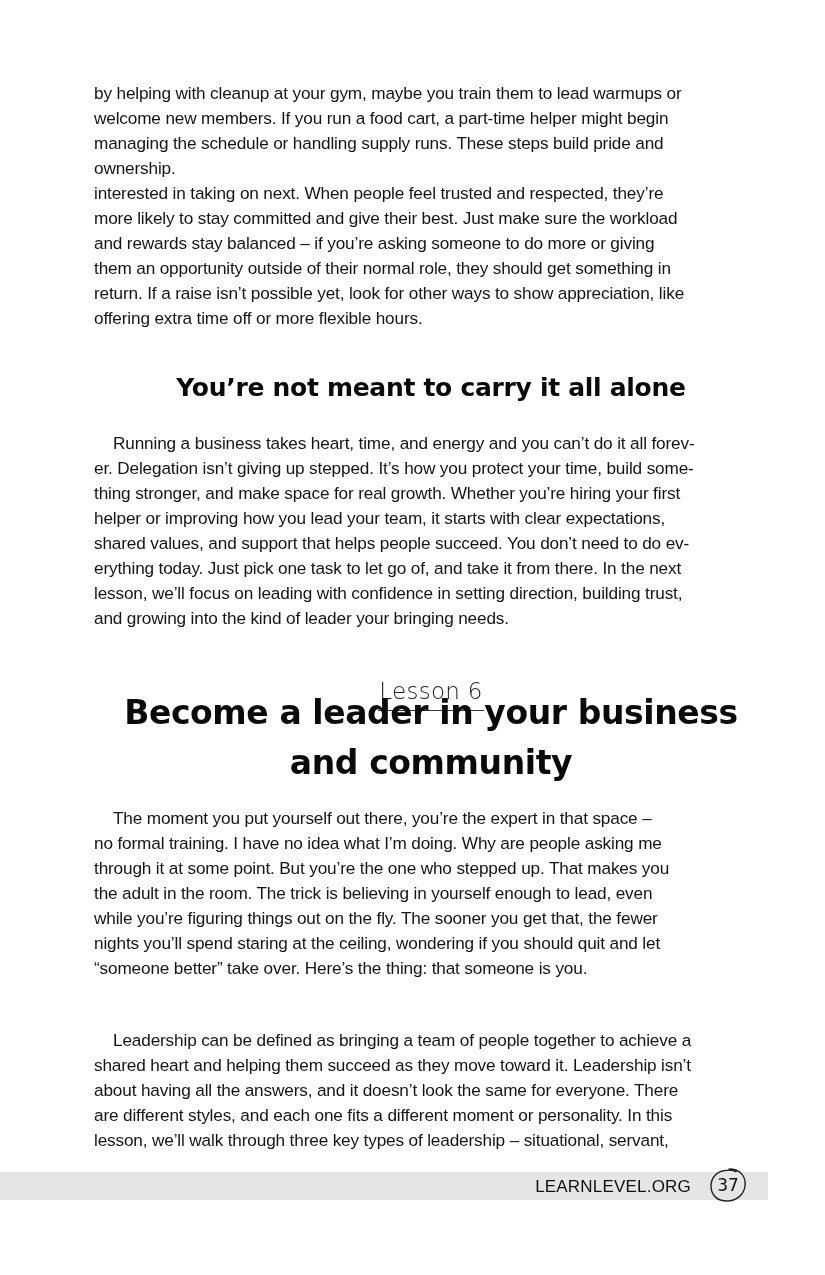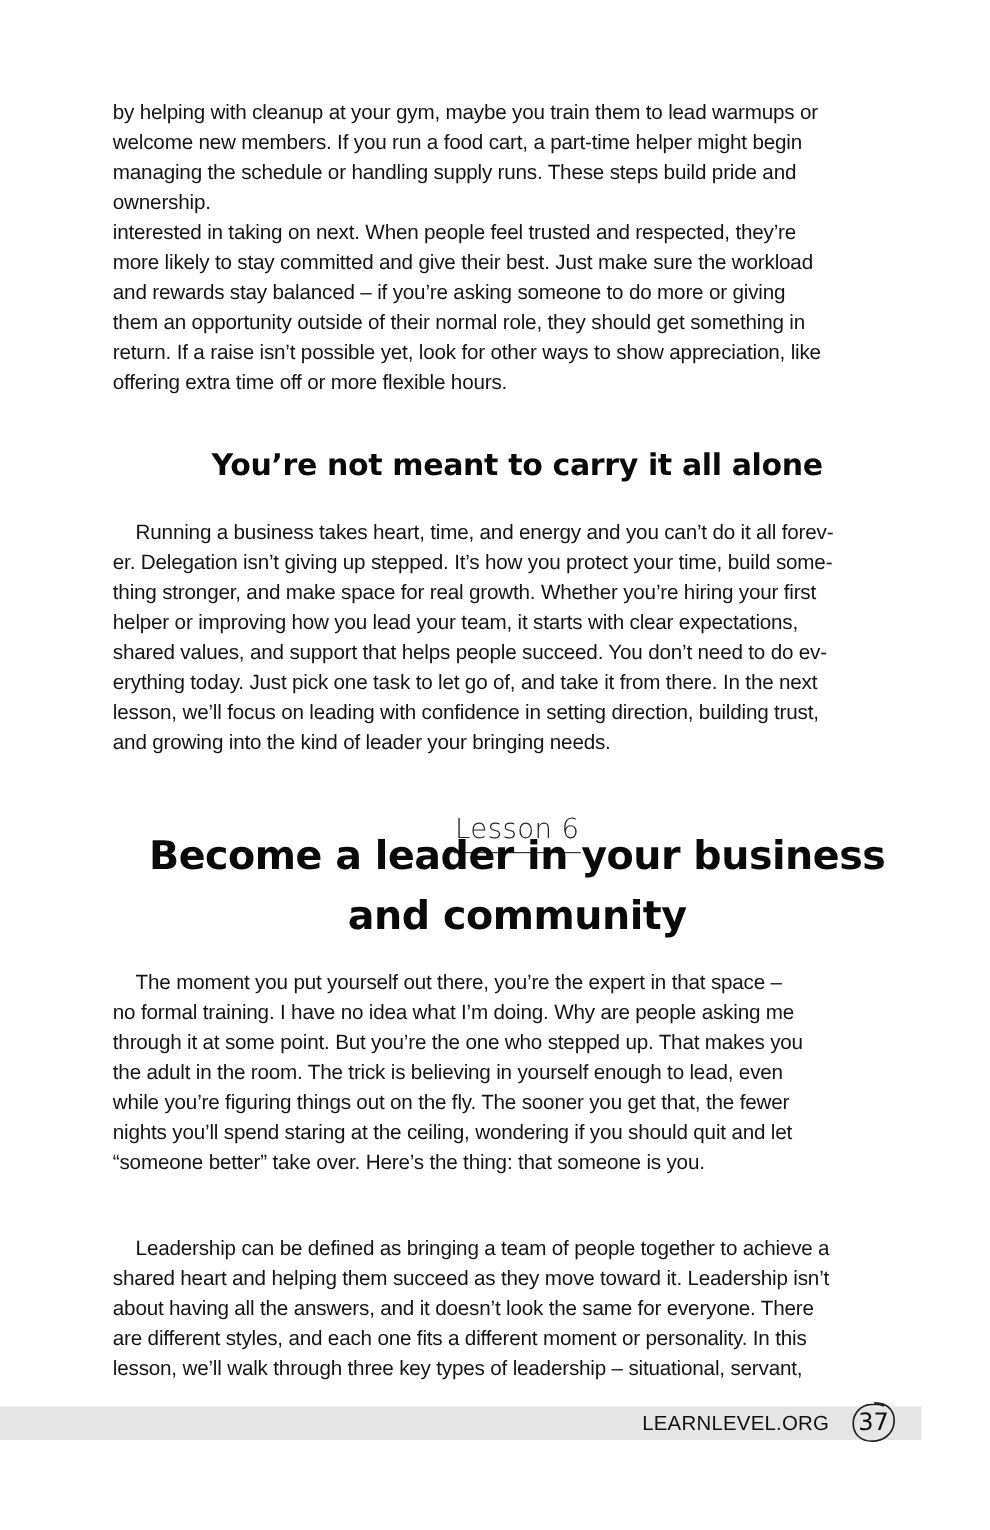--- a/index.html
+++ b/index.html
@@ -103,21 +103,21 @@
     .footer-page {
       position: absolute;
       left: 708px;
       top: -6px;
       width: 40px;
       height: 38px;
       display: flex;
       align-items: center;
       justify-content: center;
       font-family: "DejaVu Sans", sans-serif;
-      font-size: 20px;
+      font-size: 17px;
       color: #111;
     }
     .footer-page svg {
       position: absolute;
       left: 0;
       top: 0;
     }
     .footer-page span {
       position: relative;
       z-index: 1;

